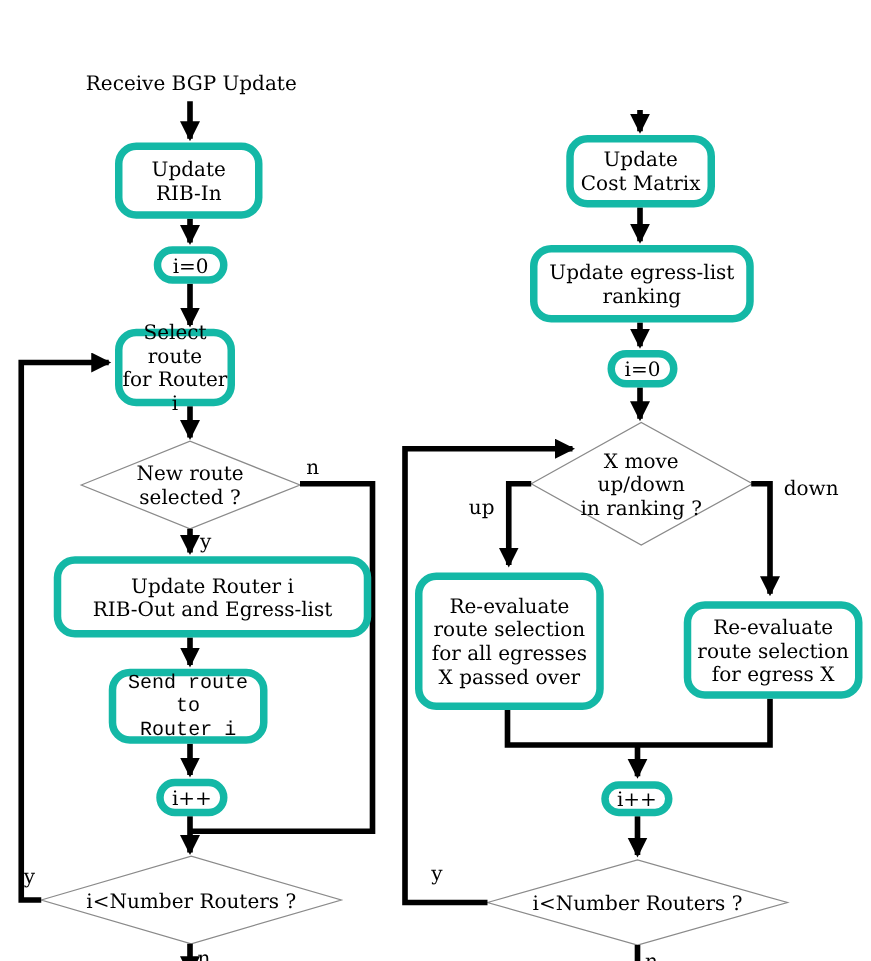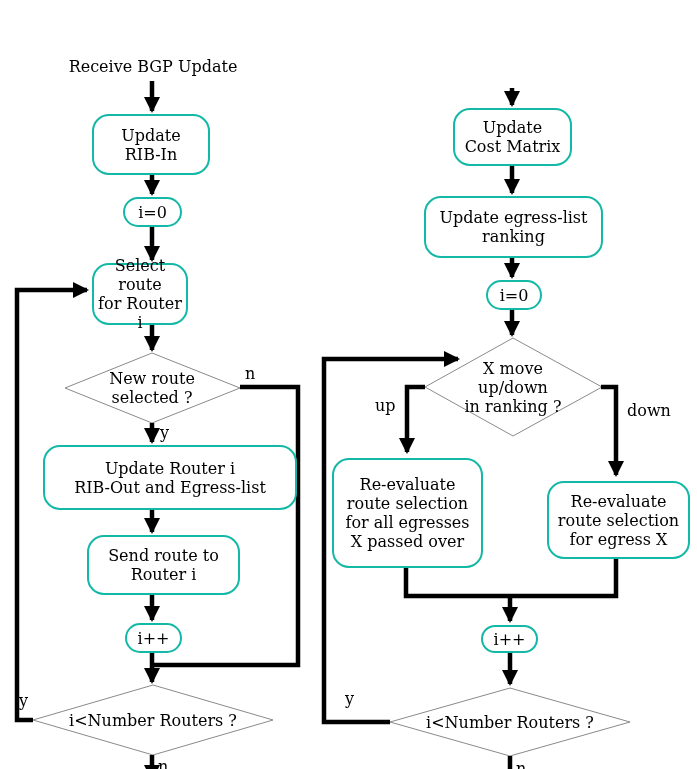--- a/index.html
+++ b/index.html
@@ -16,21 +16,21 @@
   .layer-svg {
     position: absolute;
     left: 0; top: 0;
     width: 697px; height: 769px;
     pointer-events: none;
   }
   .node {
     position: absolute;
     box-sizing: border-box;
     background: #ffffff;
-    border: 2px solid #14b8a6;
+    border: 6px solid #14b8a6;
     border-radius: 17px;
     display: flex;
     align-items: center;
     justify-content: center;
     text-align: center;
     white-space: pre-line;
     font-size: 16px;
     line-height: 19px;
   }
   .oval { border-radius: 999px; }
@@ -111,21 +111,21 @@
 
   <div class="dtext" style="left:92px; top:332px; width:120px; height:56px;">New route
 selected ?</div>
 
   <div class="elabel" style="left:245px; top:338px;">n</div>
   <div class="elabel" style="left:160px; top:397px;">y</div>
 
   <div class="node" style="left:43px; top:417px; width:254px; height:65px;">Update Router i
 RIB-Out and Egress-list</div>
 
-  <div class="node" style="left:87px; top:507px; width:153px; height:60px;">Send route to
+  <div class="node" style="left:87px; top:507px; width:127px; height:60px;font-family:Liberation Mono, monospace;">Send route to
 Router i</div>
 
   <div class="node oval" style="left:125px; top:595px; width:57px; height:30px;">i++</div>
 
   <div class="dtext" style="left:63px; top:677px; width:180px; height:30px;">i&lt;Number Routers ?</div>
 
   <div class="elabel" style="left:19px; top:665px;">y</div>
   <div class="elabel" style="left:158px; top:731px;">n</div>
 
 
@@ -135,21 +135,21 @@
   <div class="node" style="left:424px; top:168px; width:179px; height:62px;">Update egress-list
 ranking</div>
 
   <div class="node oval" style="left:486px; top:252px; width:56px; height:30px;">i=0</div>
 
   <div class="dtext" style="left:453px; top:327px; width:120px; height:65px;">X move
 up/down
 in ranking ?</div>
 
   <div class="elabel" style="left:375px; top:370px;">up</div>
-  <div class="elabel" style="left:627px; top:375px;">down</div>
+  <div class="elabel" style="left:627px; top:355px;">down</div>
 
   <div class="node" style="left:332px; top:430px; width:151px; height:110px;">Re-evaluate
 route selection
 for all egresses
 X passed over</div>
 
   <div class="node" style="left:547px; top:453px; width:143px; height:78px;">Re-evaluate
 route selection
 for egress X</div>
 

